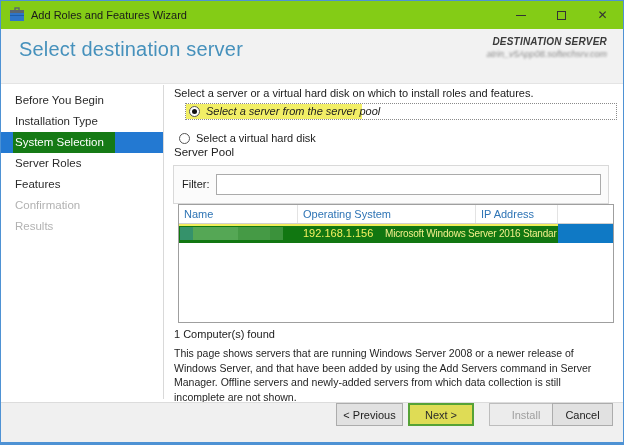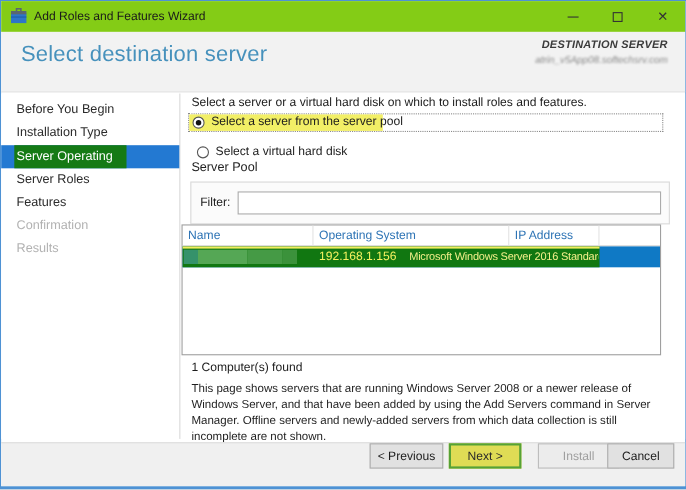--- a/index.html
+++ b/index.html
@@ -26,32 +26,32 @@
   
   .sidebar { position:absolute; top:84px; left:0; width:163px; bottom:43px; background:#fff; border-right:1px solid #d9d9d9; padding-top:5px; }
   .nav-item { position:relative; height:21px; line-height:21px; padding-left:14px; font-size:11.5px; color:#2b2b2b; list-style:none; cursor:default; }
   .nav-item.disabled { color:#b2b2b2; }
   .nav-item.selected { background:#2379d2; color:#fff; }
   .nav-item.selected .green-hl { position:absolute; left:12px; top:0; bottom:0; width:102px; background:#157a15; }
   .nav-item span.lbl { position:relative; z-index:1; }
   
   .content { position:absolute; left:164px; top:84px; right:0; bottom:43px; background:#fff; }
   .intro { position:absolute; left:9px; top:2px; font-size:11px; color:#1c1c1c; }
-  .radio-row-1 { position:absolute; left:6px; top:18px; width:432px; height:17px; border:1px dotted #8a8a8a; }
+  .radio-row-1 { position:absolute; left:20px; top:18px; width:432px; height:17px; border:1px dotted #8a8a8a;font-style:italic; }
   .radio-row-1 .yellow-hl { position:absolute; left:0; top:0; bottom:0; width:176px; background:#f2ef66; }
   .radio-row-2 { position:absolute; left:11px; top:46px; width:432px; height:16px; }
   .radio-circle { position:absolute; left:3px; top:2px; width:11px; height:11px; border:1px solid #555; border-radius:50%; background:#fff; }
   .radio-circle.checked::after { content:""; position:absolute; left:2px; top:2px; width:5px; height:5px; border-radius:50%; background:#111; }
   .radio-label { position:absolute; left:20px; top:1px; font-size:11px; color:#1c1c1c; }
   .pool-label { position:absolute; left:9px; top:61px; font-size:11.5px; color:#222; }
   .filter-panel { position:absolute; left:8px; top:80px; width:436px; height:39px; border:1px solid #d9d9d9; background:#fbfbfb; }
   .filter-label { position:absolute; left:8px; top:12px; font-size:11px; color:#1c1c1c; }
   .filter-input { position:absolute; left:42px; top:8px; right:7px; height:21px; border:1px solid #ababab; background:#fff; font-size:11px; padding:0 4px; font-family:"Liberation Sans", sans-serif; }
   
-  .server-table { position:absolute; left:0; top:119px; width:436px; height:119px; border:1px solid #9f9f9f; background:#fff; }
+  .server-table { position:absolute; left:13px; top:119px; width:436px; height:119px; border:1px solid #9f9f9f; background:#fff; }
   .thead { display:flex; height:19px; border-bottom:1px solid #d0d0d0; }
   .th { font-size:11px; color:#2e74b5; line-height:18px; padding-left:5px; border-right:1px solid #e3e3e3; overflow:hidden; white-space:nowrap; }
   .th.c-name { width:119px; } .th.c-ip { width:82px; } .th.c-os { width:178px; } .th.c-blank { flex:1; border-right:none; }
   .trow { position:relative; height:19px; background:#0f79c5; }
   .trow .green-band { position:absolute; left:0; top:0; height:19px; width:379px; background:#117711; border-top:2px solid #f1ee5e; }
   .redact { position:absolute; top:3px; height:13px; }
   .redact.r1 { left:1px;  width:13px; background:#35926b; }
   .redact.r2 { left:14px; width:45px; background:#55a755; }
   .redact.r3 { left:59px; width:32px; background:#459a45; }
   .redact.r4 { left:91px; width:13px; background:#3b923b; }
@@ -97,21 +97,21 @@
     <div class="page-title">Select destination server</div>
     <div class="dest">
       <div class="dest-label">DESTINATION SERVER</div>
       <div class="dest-value">atrin_v5App08.softechsrv.com</div>
     </div>
   </div>
 
   <ul class="sidebar">
     <li class="nav-item"><span class="lbl">Before You Begin</span></li>
     <li class="nav-item"><span class="lbl">Installation Type</span></li>
-    <li class="nav-item selected"><span class="green-hl"></span><span class="lbl">Server Operating</span></li>
+    <li class="nav-item selected"><span class="green-hl"></span><span class="lbl">System Selection</span></li>
     <li class="nav-item"><span class="lbl">Server Roles</span></li>
     <li class="nav-item"><span class="lbl">Features</span></li>
     <li class="nav-item disabled"><span class="lbl">Confirmation</span></li>
     <li class="nav-item disabled"><span class="lbl">Results</span></li>
   </ul>
 
   <div class="content">
     <div class="intro">Select a server or a virtual hard disk on which to install roles and features.</div>
 
     <div class="radio-row-1">

